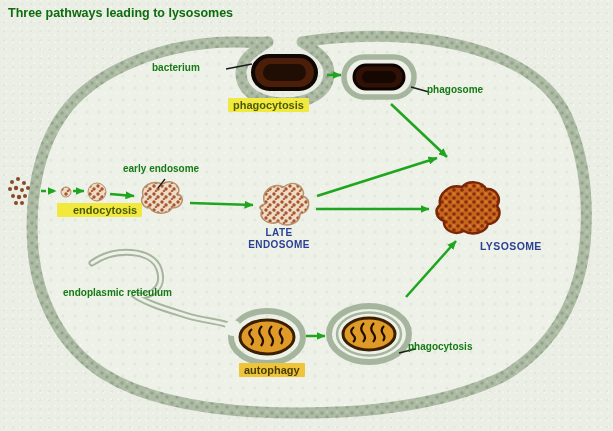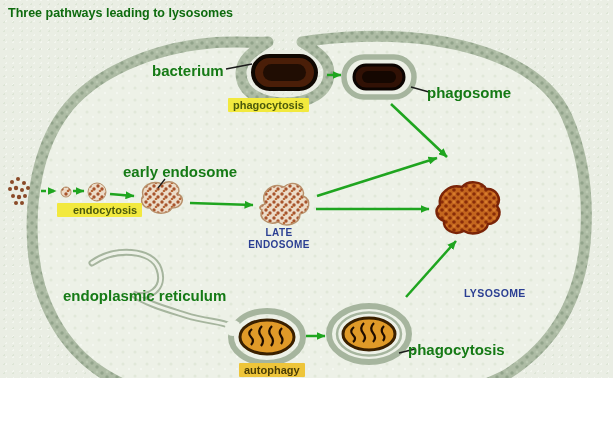--- a/index.html
+++ b/index.html
@@ -1,31 +1,31 @@
 <!DOCTYPE html>
 <html><head>
 <meta charset="utf-8">
 <style>
   html,body{margin:0;padding:0;}
   #stage{
     position:relative;
-    width:613px;height:378px;
+    width:613px;height:431px;
     overflow:hidden;
     background-color:#eaeee4;
     background-image:
       radial-gradient(#dde5d6 1px, rgba(0,0,0,0) 1px),
       radial-gradient(#f3f6ef 1px, rgba(0,0,0,0) 1px);
     background-size:9px 9px,7px 7px;
     background-position:0 0,3px 4px;
     font-family:"Liberation Sans",sans-serif;
   }
   #art{position:absolute;left:0;top:0;}
   .lab{position:absolute;font-weight:bold;white-space:nowrap;z-index:5;}
   .t-title{color:#0e6b0e;font-size:12.5px;}
-  .t-green{color:#157a15;font-size:15px;}
+  .t-green{color:#157a15;font-size:10px;}
   .t-blue{color:#2b3f93;font-size:10px;letter-spacing:.4px;}
   .hl{background:#f2e93e;color:#4c5a0c;font-size:11px;padding:1px 5px;border-radius:1px;}
   .hl-orange{background:#eec53a;color:#4a3d06;}
   .t-center{text-align:center;white-space:normal;line-height:1.2;}
 </style>
 </head>
 <body>
 
 <div id="stage">
 
@@ -180,21 +180,21 @@
   <div class="lab hl" style="left:228px;top:98px;">phagocytosis</div>
 
   <div class="lab t-green" style="left:427px;top:84px;">phagosome</div>
 
   <div class="lab t-green" style="left:123px;top:163px;">early endosome</div>
 
   <div class="lab hl" style="left:57px;top:203px;padding-left:16px;">endocytosis</div>
 
   <div class="lab t-blue t-center" style="left:243px;top:227px;width:72px;">LATE ENDOSOME</div>
 
-  <div class="lab t-blue" style="left:464px;top:240px;font-size:10.5px;margin-top:47px;">LYSOSOME</div>
+  <div class="lab t-blue" style="left:480px;top:240px;font-size:10.5px;">LYSOSOME</div>
 
   <div class="lab t-green" style="left:63px;top:287px;">endoplasmic reticulum</div>
 
   <div class="lab hl hl-orange" style="left:239px;top:363px;">autophagy</div>
 
   <div class="lab t-green" style="left:408px;top:341px;">phagocytosis</div>
 
 </div>
 
 </body></html>

